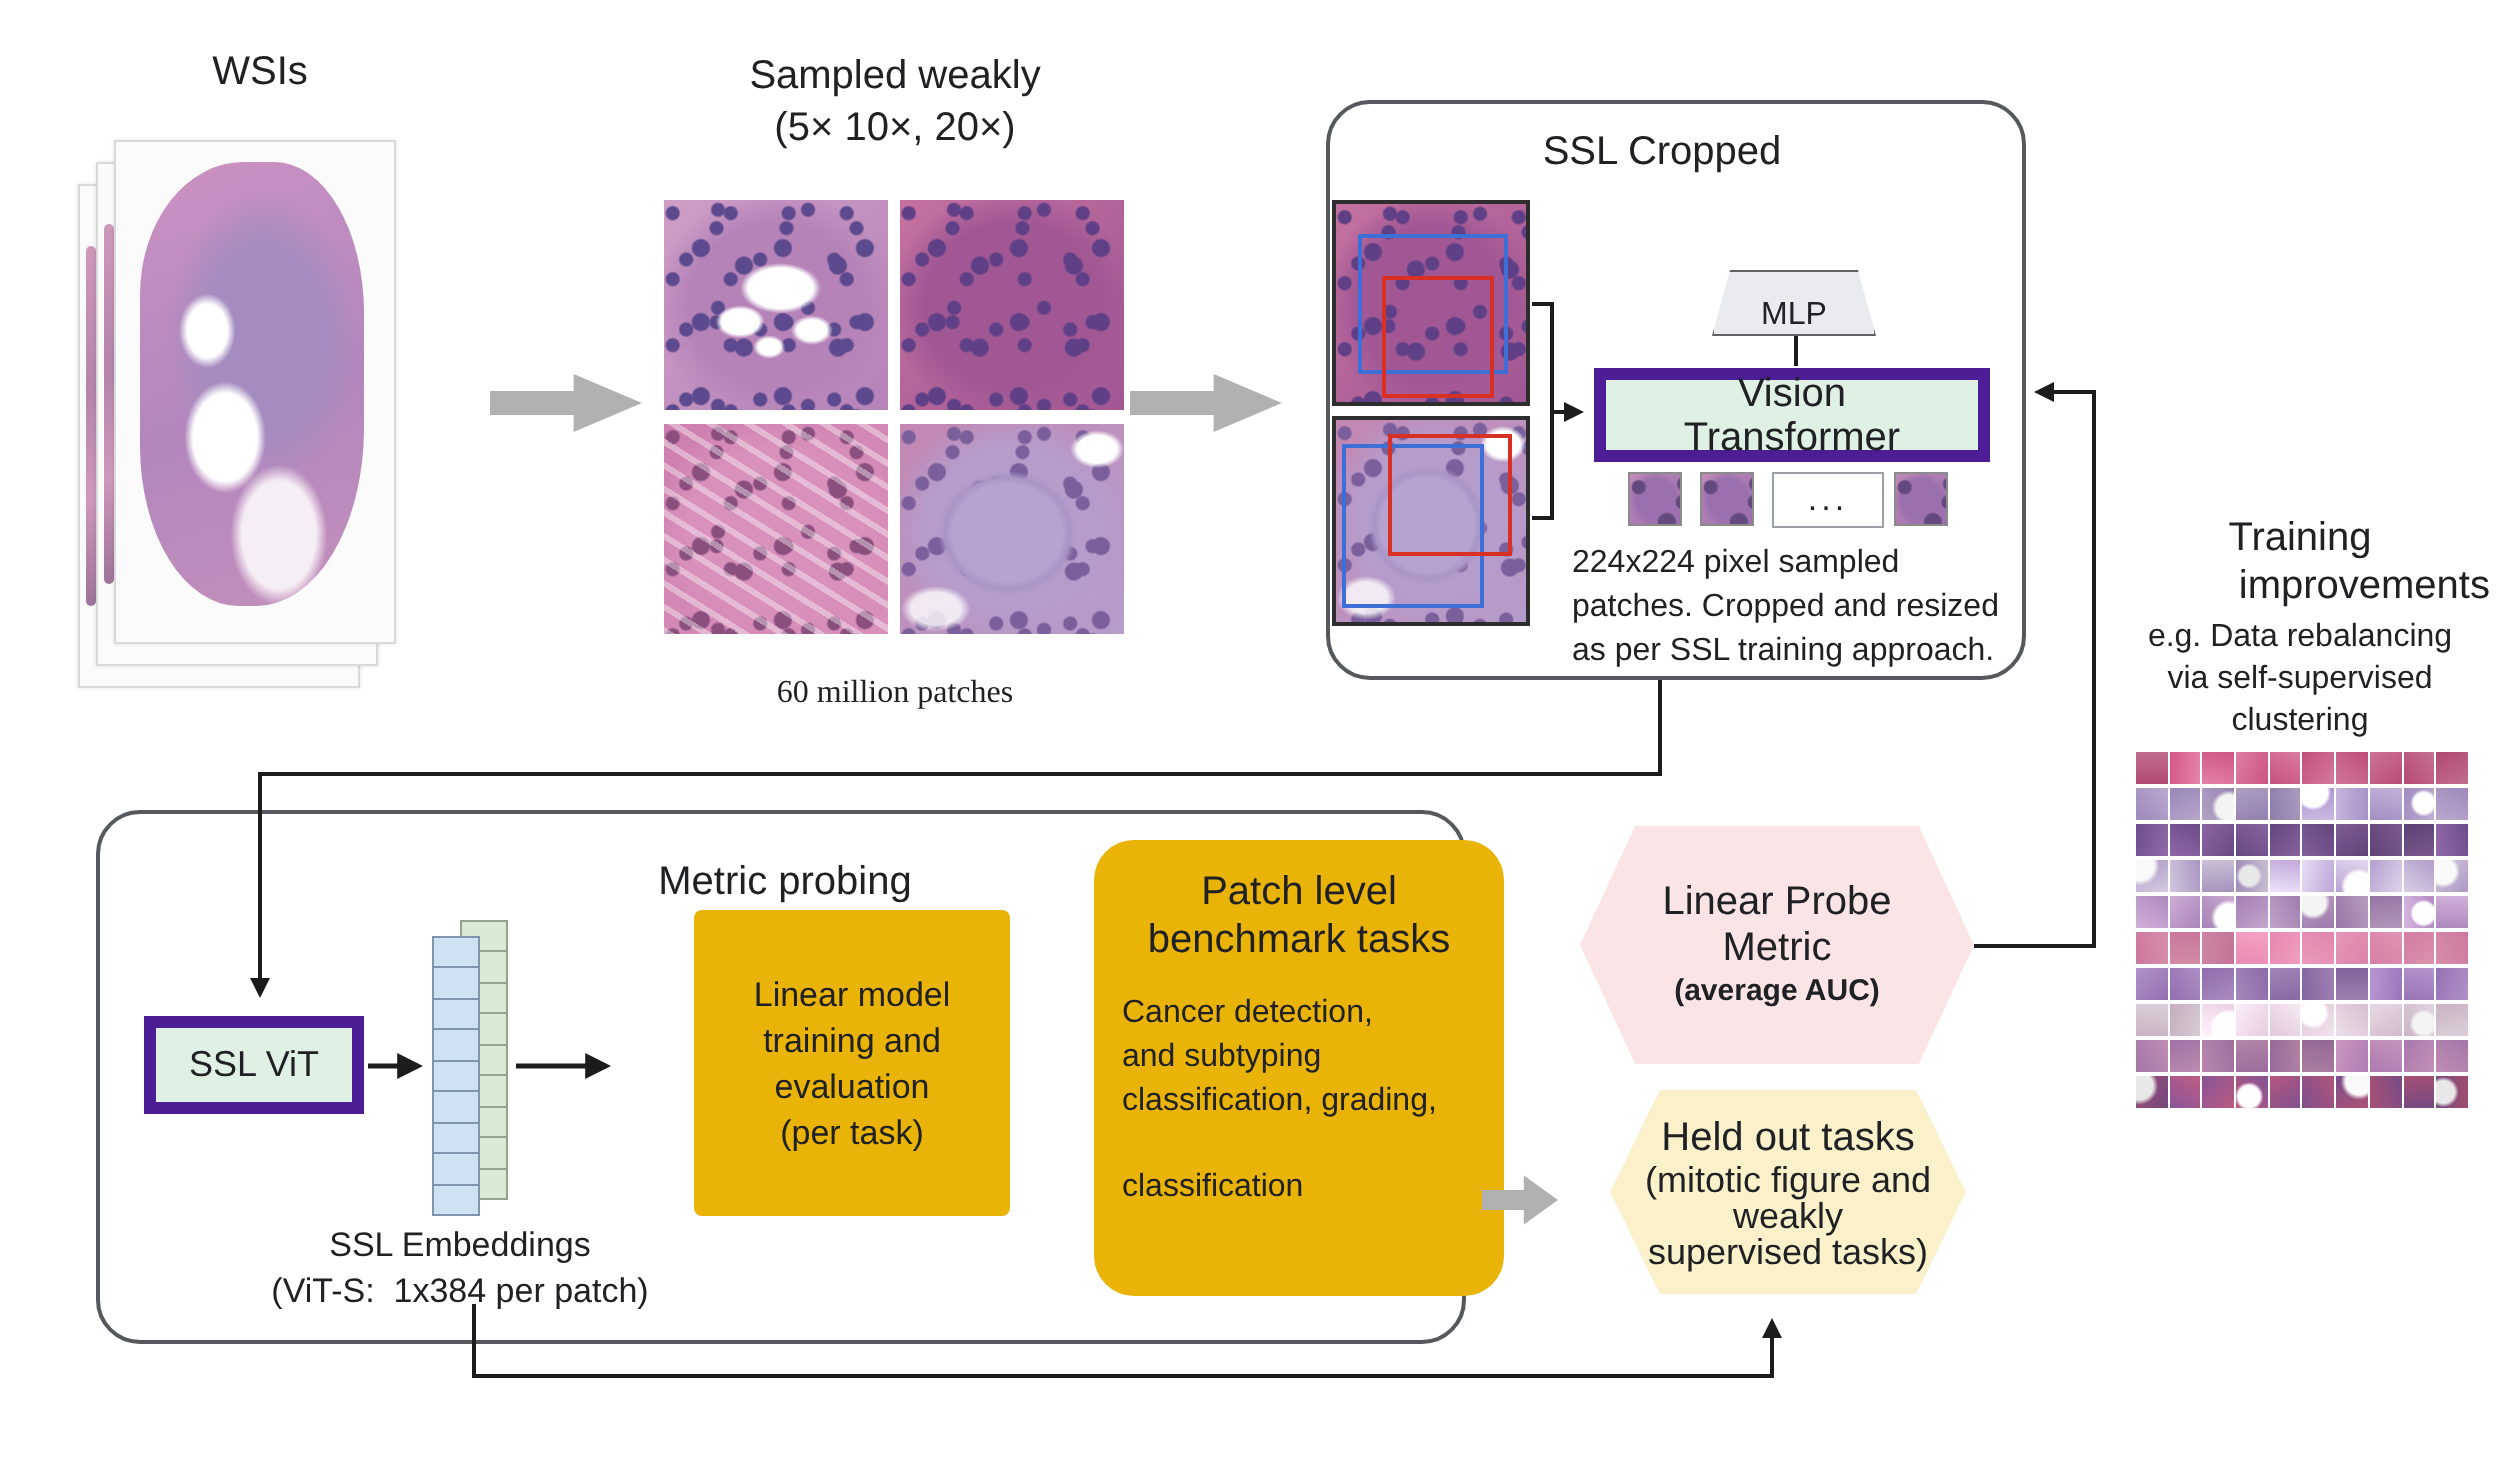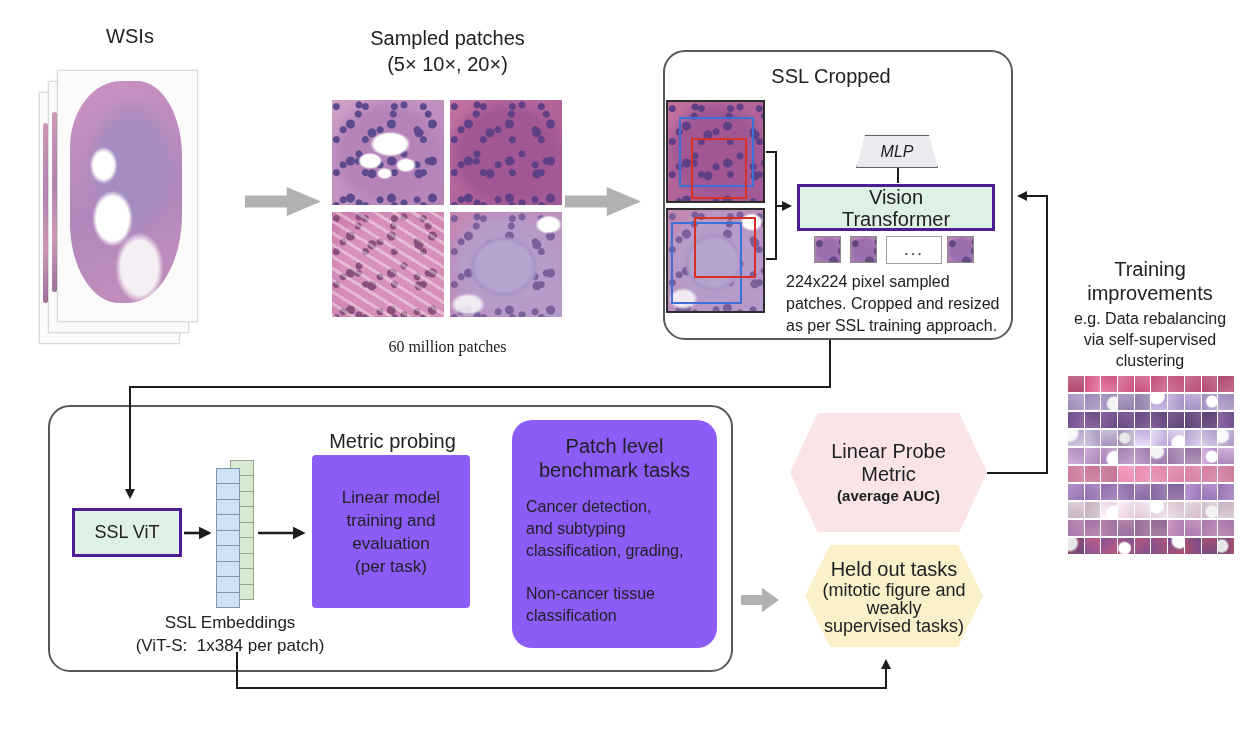--- a/index.html
+++ b/index.html
@@ -57,26 +57,26 @@
       radial-gradient(ellipse 42% 40% at 48% 52%, #b7a3d0 0 58%, #a995c6 66%, transparent 74%),
       radial-gradient(ellipse 20% 14% at 16% 88%, rgba(255,255,255,.8) 0 55%, transparent 78%);
   }
 
   
   .block-arrow { background:#b1b1b1;
     clip-path:polygon(0% 32%, 55% 32%, 55% 6%, 100% 50%, 55% 94%, 55% 68%, 0% 68%); }
 
   
   .round-box { position:absolute; border:2px solid #55585c; border-radius:22px; background:transparent; }
-  .green-box { background:#dff0e5; border:3px solid #4c1d95; display:flex; align-items:center; justify-content:center; }
-  .blue-box  { background:#8b5cf6; }
+  .green-box { background:#dff0e5; border:6px solid #4c1d95; display:flex; align-items:center; justify-content:center; }
+  .blue-box  { background:#eab308;margin-left:35px; }
   .crop-img  { border:2px solid #2d2d2d; }
   .overlay-rect { position:absolute; background:transparent; }
   .mlp { background:#e9ebee; border:1.5px solid #5f6368; clip-path:polygon(11% 0, 89% 0, 100% 100%, 0 100%);
-         display:flex; align-items:center; justify-content:center; font-size:16px;font-style:italic; }
+         display:flex; align-items:flex-end; justify-content:center; font-size:16px; }
   .dots-box { background:#ffffff; border:1.5px solid #9aa0a6; display:flex; align-items:center; justify-content:center;
               font-size:17px; letter-spacing:2px; }
   .hex { position:absolute; display:flex; flex-direction:column; align-items:center; justify-content:center;
          clip-path:polygon(0% 50%, 14% 0%, 86% 0%, 100% 50%, 86% 100%, 14% 100%); }
 
   
   .emb-col { position:absolute; display:flex; flex-direction:column; }
   .emb-cell { width:100%; flex:1; border:1px solid #7d8da0; margin-top:-1px; }
   .emb-green .emb-cell { background:#d9ead3; border-color:#94a58d; }
   .emb-blue .emb-cell  { background:#cfe2f3; border-color:#7d96ad; }
@@ -98,21 +98,21 @@
 
   <div class="abs t-title ctr" style="left:80px;top:24px;width:100px;">WSIs</div>
   <div class="wsi-page back" style="left:39px;top:92px;"></div>
   <div class="wsi-page mid" style="left:48px;top:81px;"></div>
   <div class="wsi-page" style="left:57px;top:70px;">
     <div class="wsi-tissue"></div>
   </div>
 
   <div class="abs block-arrow" style="left:245px;top:185px;width:76px;height:33px;"></div>
 
-  <div class="abs t-title ctr" style="left:330px;top:26px;width:235px;">Sampled patches</div>
+  <div class="abs t-title ctr" style="left:330px;top:26px;width:235px;">Sampled weakly</div>
   <div class="abs t-title ctr" style="left:330px;top:52px;width:235px;">(5× 10×, 20×)</div>
   <div class="tissue holes" style="left: 332px; top: 100px; width: 112px; height: 105px; --t1: #cf9ec6; --t2: #b583b8; --t3: #5d4a8e;"></div>
   <div class="tissue" style="left: 450px; top: 100px; width: 112px; height: 105px; --t1: #c4719f; --t2: #a05794; --t3: #5f3f85;"></div>
   <div class="tissue streaks" style="left: 332px; top: 212px; width: 112px; height: 105px; --t1: #cd7fae; --t2: #d891bb; --t3: #8a4f7d;"></div>
   <div class="tissue nodule" style="left: 450px; top: 212px; width: 112px; height: 105px; --t1: #c387b2; --t2: #b59ccb; --t3: #7a5f9b;"></div>
   <div class="abs t-cap ctr" style="left:280px;top:336px;width:335px;font-family:Liberation Serif, serif;">60 million patches</div>
 
   <div class="abs block-arrow" style="left:565px;top:185px;width:76px;height:33px;"></div>
 
   <div class="round-box" style="left:663px;top:50px;width:350px;height:290px;"></div>
@@ -141,21 +141,21 @@
   </div>
   <div class="tissue" style="left: 947px; top: 236px; width: 27px; height: 27px; border: 1px solid rgb(139, 139, 139); --t1: #c08ab8; --t2: #9a6fae; --t3: #64497f;"></div>
 
   <div class="abs t-cap" style="left:786px;top:271px;width:230px;">
     <div>224x224 pixel sampled</div>
     <div>patches. Cropped and resized</div>
     <div>as per SSL training approach.</div>
   </div>
 
   <div class="abs t-title ctr" style="left:1055px;top:257px;width:190px;">Training</div>
-  <div class="abs t-title ctr" style="left:1055px;top:281px;width:190px;">improvements</div>
+  <div class="abs t-title ctr" style="left:1055px;top:281px;width:190px;text-align:right;">improvements</div>
   <div class="abs t-cap ctr" style="left:1050px;top:308px;width:200px;line-height:21px;">
     <div>e.g. Data rebalancing</div>
     <div>via self-supervised</div>
     <div>clustering</div>
   </div>
   <div class="cluster-grid" style="left:1068px;top:376px;width:166px;height:178px;">
       <div class="cluster-cell" style="background: linear-gradient(0deg, rgb(194, 80, 122), rgb(212, 121, 156)); filter: brightness(0.911111);"></div>
       <div class="cluster-cell" style="background: linear-gradient(97deg, rgb(194, 80, 122), rgb(212, 121, 156)); filter: brightness(1.08889);"></div>
       <div class="cluster-cell" style="background: linear-gradient(194deg, rgb(194, 80, 122), rgb(212, 121, 156)); filter: brightness(1.06667);"></div>
       <div class="cluster-cell" style="background: linear-gradient(291deg, rgb(194, 80, 122), rgb(212, 121, 156)); filter: brightness(1.04444);"></div>
@@ -301,21 +301,20 @@
 
   <div class="abs blue-box" style="left:512px;top:420px;width:205px;height:228px;border-radius:20px;">
     <div class="t-title ctr" style="margin-top:14px;">Patch level</div>
     <div class="t-title ctr">benchmark tasks</div>
     <div style="font-size:16px;line-height:22px;margin:14px 0 0 14px;">
       <div>Cancer detection,</div>
       <div>and subtyping</div>
       <div>classification, grading,</div>
     </div>
     <div style="font-size:16px;line-height:22px;margin:21px 0 0 14px;">
-      <div>Non-cancer tissue</div>
       <div>classification</div>
     </div>
   </div>
 
   <div class="abs block-arrow" style="left:741px;top:586px;width:38px;height:28px;"></div>
 
   <div class="hex" style="left:790px;top:413px;width:197px;height:119px;background:#fae4e6;">
     <div class="t-title" style="line-height:23px;">Linear Probe</div>
     <div class="t-title" style="line-height:23px;">Metric</div>
     <div style="font-size:15px;line-height:20px;font-weight:bold;">(average AUC)</div>

